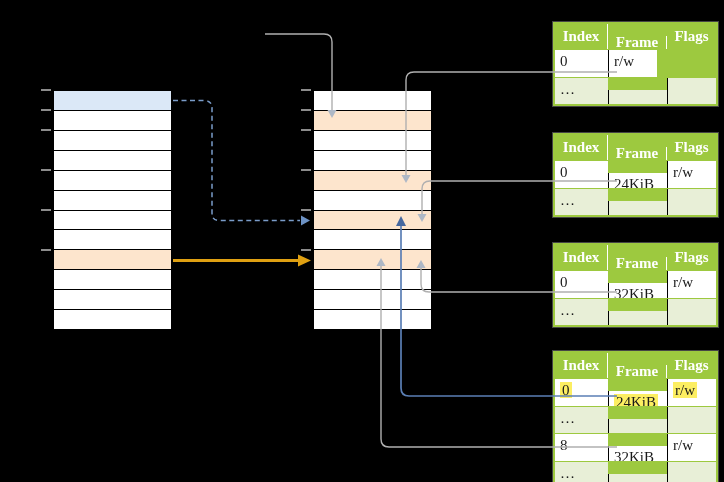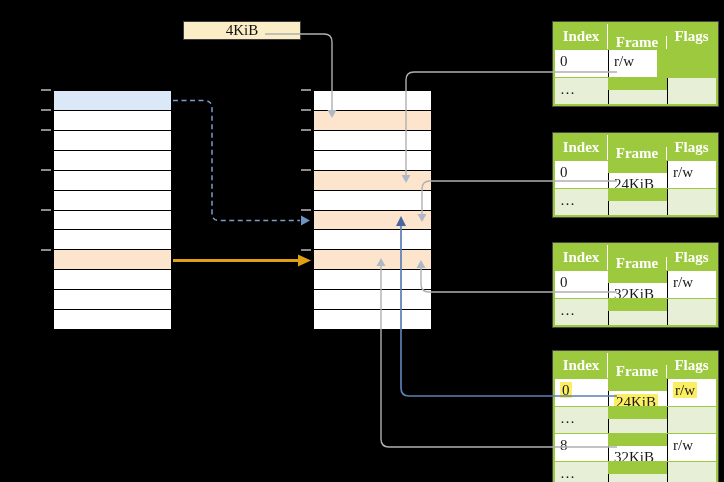--- a/index.html
+++ b/index.html
@@ -35,23 +35,20 @@
   .hl{padding:0 2px;}
 
   
   #overlay{position:absolute;left:0;top:0;width:724px;height:482px;pointer-events:none;z-index:10;}
 </style>
 </head>
 <body>
 
 <div id="stage" style="background: rgb(0, 0, 0);">
 
-  <div id="psbox" style="background: rgb(251, 238, 198);">
-    <span>4KiB</span>
-  </div>
 
   <div id="vcol" class="memcol" style="left:53px">
       <div class="memrow" style="background: rgb(219, 232, 247);"></div>
       <div class="memrow"></div>
       <div class="memrow"></div>
       <div class="memrow"></div>
       <div class="memrow"></div>
       <div class="memrow"></div>
       <div class="memrow"></div>
       <div class="memrow"></div>

